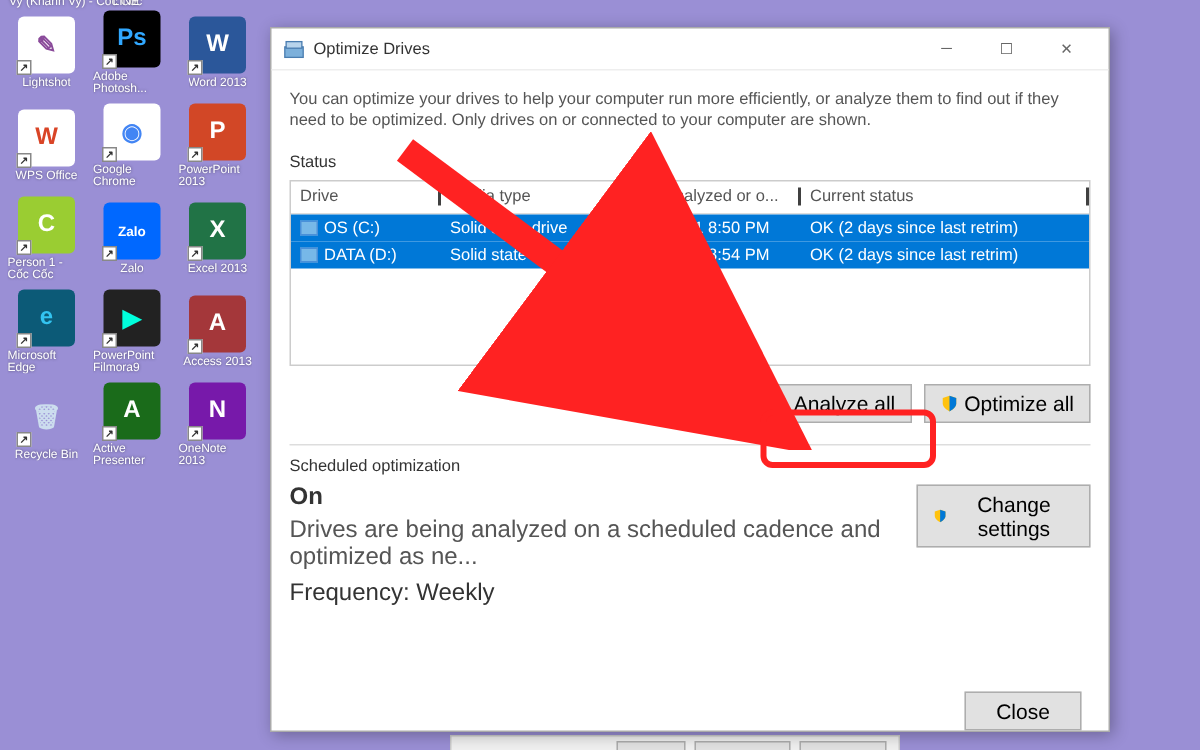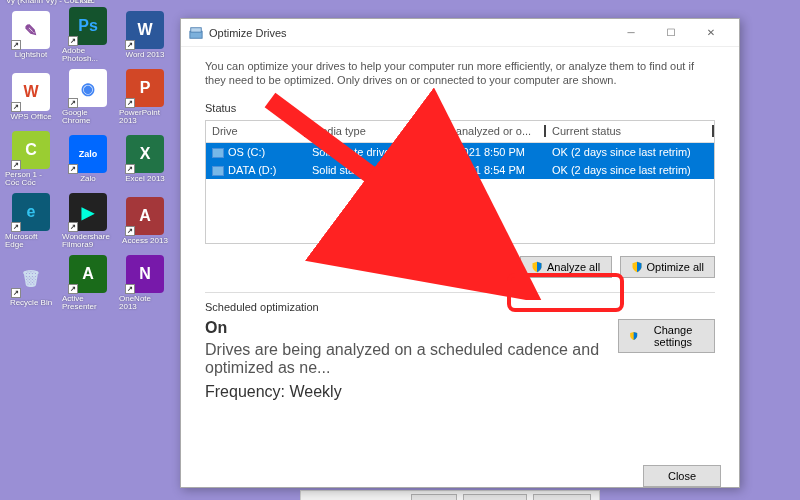--- a/index.html
+++ b/index.html
@@ -15,38 +15,38 @@
     .shortcut-arrow { position: absolute; bottom: -1px; left: -1px; width: 10px; height: 10px; background: white; border: 1px solid #888; font-size: 7px; display: flex; align-items: center; justify-content: center; color: #333; }
 
     
     .window { position: absolute; top: 18px; left: 180px; width: 560px; height: 470px; background: white; border: 1px solid #aaa; box-shadow: 2px 2px 10px rgba(0,0,0,0.3); }
     .titlebar { display: flex; align-items: center; height: 28px; padding: 0 8px; border-bottom: 1px solid #eee; }
     .titlebar-icon { width: 14px; height: 14px; margin-right: 6px; }
     .titlebar-title { font-size: 11px; color: #333; flex: 1; }
     .win-controls { display: flex; }
     .win-btn { width: 40px; height: 26px; display: flex; align-items: center; justify-content: center; font-size: 10px; color: #666; cursor: pointer; }
 
-    .content { padding: 12px 24px; font-size: 11px; color: #333; }
+    .content { padding: 12px 12px; font-size: 11px; color: #333; }
     .intro { color: #555; margin-bottom: 14px; line-height: 1.3; }
     .section-label { font-size: 11px; margin-bottom: 6px; color: #333; }
 
     .drive-table { border: 1px solid #ccc; width: 100%; background: white; }
     .th-row { display: flex; border-bottom: 1px solid #ddd; font-size: 11px; color: #555; height: 22px; align-items: center; }
     .th-cell { padding: 0 6px; border-right: 2px solid #404040; overflow: hidden; white-space: nowrap; text-overflow: ellipsis; }
     .tbody { min-height: 100px; }
     .tr { display: flex; font-size: 11px; height: 18px; align-items: center; background: #0078d7; color: white; }
     .td { padding: 0 6px; overflow: hidden; white-space: nowrap; }
     .drive-icon { display: inline-block; width: 12px; height: 10px; background: #77b8e8; border: 1px solid #4a90d9; margin-right: 4px; vertical-align: middle; }
     .c-drive { width: 100px; }
     .c-media { width: 120px; }
     .c-last { width: 120px; }
     .c-status { flex: 1; }
 
     .btn-row { display: flex; justify-content: flex-end; gap: 8px; margin-top: 12px; }
-    .btn { border: 1px solid #adadad; background: #e1e1e1; padding: 4px 10px; font-size: 11px; min-width: 92px; display: flex; align-items: center; justify-content: center; gap: 4px; cursor: pointer; }
+    .btn { border: 1px solid #adadad; background: #e1e1e1; padding: 4px 10px; font-size: 14px; min-width: 92px; display: flex; align-items: center; justify-content: center; gap: 4px; cursor: pointer; }
     .shield { width: 12px; height: 12px; display: inline-block; }
 
     .divider { border-top: 1px solid #ddd; margin: 14px 0 8px; }
     .sched-row { display: flex; justify-content: space-between; align-items: flex-start; }
     .sched-text { font-size: 16px; color: #333; }
     .sched-on { font-weight: bold; margin-bottom: 4px; }
     .sched-desc { color: #555; margin-bottom: 6px; }
 
     .close-row { position: absolute; bottom: 0; right: 18px; }
 
@@ -65,21 +65,21 @@
 <div style="position:absolute; top:-4px; left:75px; color:white; font-size:8px; text-shadow:0 0 2px rgba(0,0,0,0.5);">LINE</div>
 
 <div class="desktop">
   <div class="icon-grid" id="icon-grid">
       <div class="icon-row">
         <div class="desktop-icon">
           <div class="icon-img" style="background:#fff;color:#8a4a9a;font-size:16px;">✎<span class="shortcut-arrow">↗</span></div>
           <div class="icon-label">Lightshot</div>
         </div>
         <div class="desktop-icon">
-          <div class="icon-img" style="background:#14532d;color:#31a8ff;font-size:16px;">Ps<span class="shortcut-arrow">↗</span></div>
+          <div class="icon-img" style="background:#000000;color:#31a8ff;font-size:16px;">Ps<span class="shortcut-arrow">↗</span></div>
           <div class="icon-label">Adobe Photosh...</div>
         </div>
         <div class="desktop-icon">
           <div class="icon-img" style="background:#2b579a;color:#fff;font-size:16px;">W<span class="shortcut-arrow">↗</span></div>
           <div class="icon-label">Word 2013</div>
         </div>
       </div>
       <div class="icon-row">
         <div class="desktop-icon">
           <div class="icon-img" style="background:#fff;color:#d94426;font-size:16px;">W<span class="shortcut-arrow">↗</span></div>
@@ -108,21 +108,21 @@
           <div class="icon-label">Excel 2013</div>
         </div>
       </div>
       <div class="icon-row">
         <div class="desktop-icon">
           <div class="icon-img" style="background:#0c5a77;color:#33c3f0;font-size:16px;">e<span class="shortcut-arrow">↗</span></div>
           <div class="icon-label">Microsoft Edge</div>
         </div>
         <div class="desktop-icon">
           <div class="icon-img" style="background:#222;color:#0fd;font-size:16px;">▶<span class="shortcut-arrow">↗</span></div>
-          <div class="icon-label">Wondershare Filmora9</div>
+          <div class="icon-label">PowerPoint Filmora9</div>
         </div>
         <div class="desktop-icon">
           <div class="icon-img" style="background:#a4373a;color:#fff;font-size:16px;">A<span class="shortcut-arrow">↗</span></div>
           <div class="icon-label">Access 2013</div>
         </div>
       </div>
       <div class="icon-row">
         <div class="desktop-icon">
           <div class="icon-img" style="background:transparent;color:#cde;font-size:16px;">🗑<span class="shortcut-arrow">↗</span></div>
           <div class="icon-label">Recycle Bin</div>

